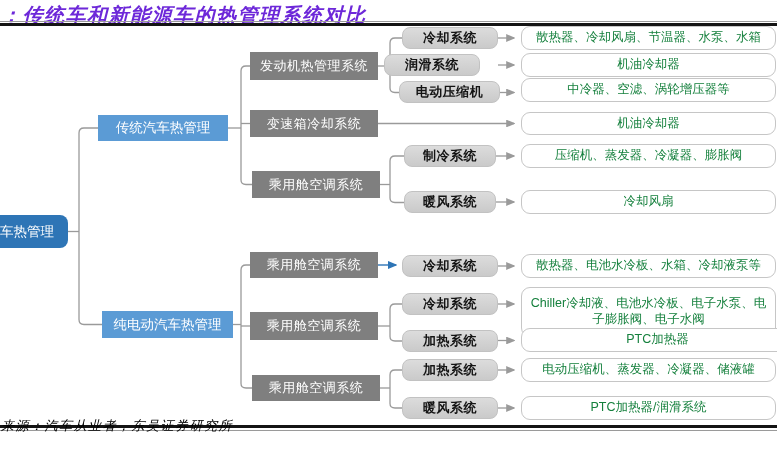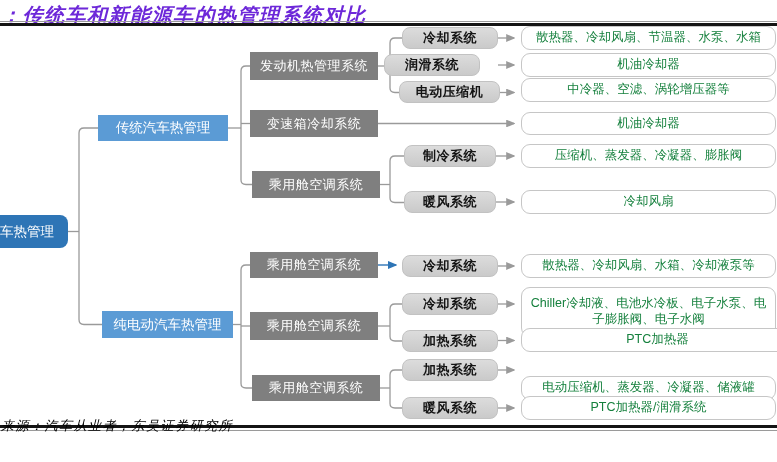--- a/index.html
+++ b/index.html
@@ -107,23 +107,23 @@
   <div class="box lite" style="left:402px;top:330px;width:96px;height:22px">加热系统</div>
   <div class="box lite" style="left:402px;top:359px;width:96px;height:22px">加热系统</div>
   <div class="box lite" style="left:402px;top:397px;width:96px;height:22px">暖风系统</div>
 
   <div class="box white" style="left:521px;top:26px;width:255px;height:24px">散热器、冷却风扇、节温器、水泵、水箱</div>
   <div class="box white" style="left:521px;top:53px;width:255px;height:24px">机油冷却器</div>
   <div class="box white" style="left:521px;top:78px;width:255px;height:24px">中冷器、空滤、涡轮增压器等</div>
   <div class="box white" style="left:521px;top:112px;width:255px;height:23px">机油冷却器</div>
   <div class="box white" style="left:521px;top:144px;width:255px;height:24px">压缩机、蒸发器、冷凝器、膨胀阀</div>
   <div class="box white" style="left:521px;top:190px;width:255px;height:24px">冷却风扇</div>
-  <div class="box white" style="left:521px;top:254px;width:255px;height:24px">散热器、冷却风扇、水箱、冷却液泵等</div>
+  <div class="box white" style="left:521px;top:254px;width:255px;height:24px">散热器、电池水冷板、水箱、冷却液泵等</div>
   <div class="box white" style="left:521px;top:287px;width:255px;height:50px">Chiller冷却液、电池水冷板、电子水泵、电子膨胀阀、电子水阀</div>
   <div class="box white" style="left:521px;top:328px;width:273px;height:24px">PTC加热器</div>
-  <div class="box white" style="left:521px;top:376px;width:255px;height:24px">电动压缩机、蒸发器、冷凝器、储液罐</div>
+  <div class="box white" style="left:521px;top:358px;width:255px;height:24px">电动压缩机、蒸发器、冷凝器、储液罐</div>
   <div class="box white" style="left:521px;top:396px;width:255px;height:24px">PTC加热器/润滑系统</div>
 
   <div class="rule-thick" style="top:425px;height:2.5px"></div>
   <div class="rule-thin" style="top:429.5px"></div>
   <div class="fig-source">来源：汽车从业者，东吴证券研究所</div>
 
 </div>
 
 </body></html>

